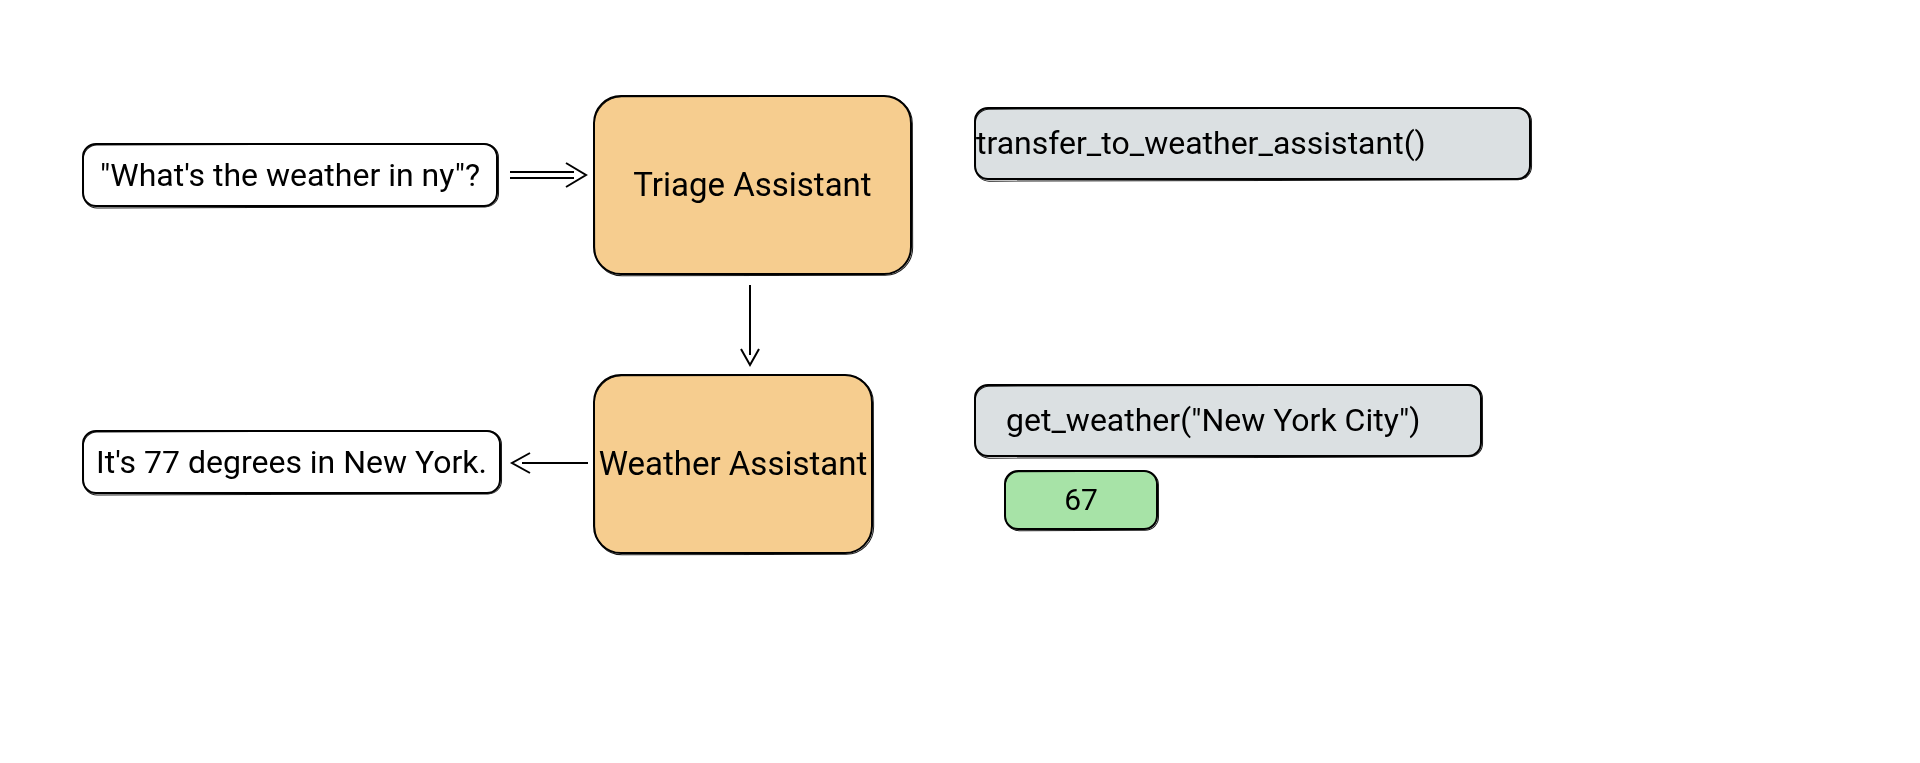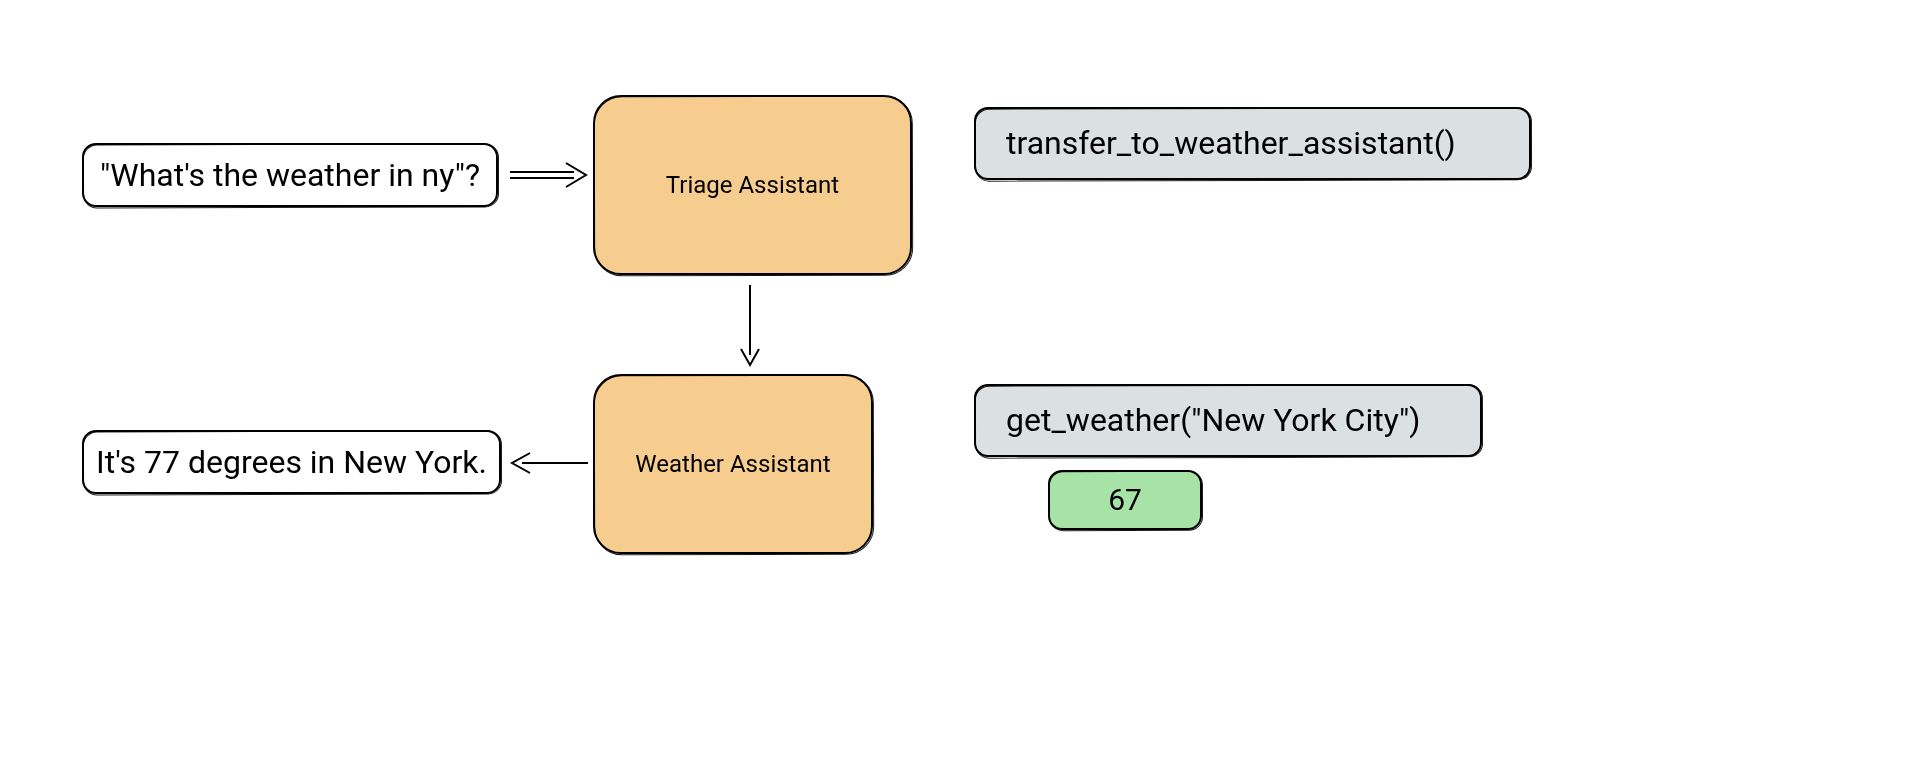--- a/index.html
+++ b/index.html
@@ -34,52 +34,51 @@
     inset: -2px;
     border: 1.5px solid #000;
     border-radius: inherit;
     pointer-events: none;
     transform: translate(1px, 1px) rotate(-0.15deg);
     opacity: 0.9;
   }
   .assistant {
     background: #f6cd8f;
     border-radius: 28px;
-    font-size: 24px;
+    font-size: 33px;
   }
   .white {
     background: #ffffff;
   }
   .tool {
     background: #dbe0e2;
   }
   .result {
     background: #a7e3a7;
     font-size: 30px;
-    margin-left: 44px;
   }
   svg.arrow {
     position: absolute;
     overflow: visible;
   }
 </style>
 </head>
 <body>
 
 <div class="canvas">
 
   <div class="box white sketch" style="left:82px; top:143px; width:416px; height:64px;">
     <span>"What's the weather in ny"?</span>
   </div>
 
   <div class="box assistant sketch" style="left:593px; top:95px; width:319px; height:180px;">
     <span>Triage Assistant</span>
   </div>
 
-  <div class="box tool sketch" style="left:974px; top:107px; width:557px; height:73px; justify-content:flex-start; padding-left:30px;">
+  <div class="box tool sketch" style="left:974px; top:107px; width:557px; height:73px; justify-content:flex-start; ">
     <span>transfer_to_weather_assistant()</span>
   </div>
 
   <div class="box assistant sketch" style="left:593px; top:374px; width:280px; height:180px;">
     <span>Weather Assistant</span>
   </div>
 
   <div class="box tool sketch" style="left:974px; top:384px; width:508px; height:73px; justify-content:flex-start; padding-left:30px;">
     <span>get_weather("New York City")</span>
   </div>

